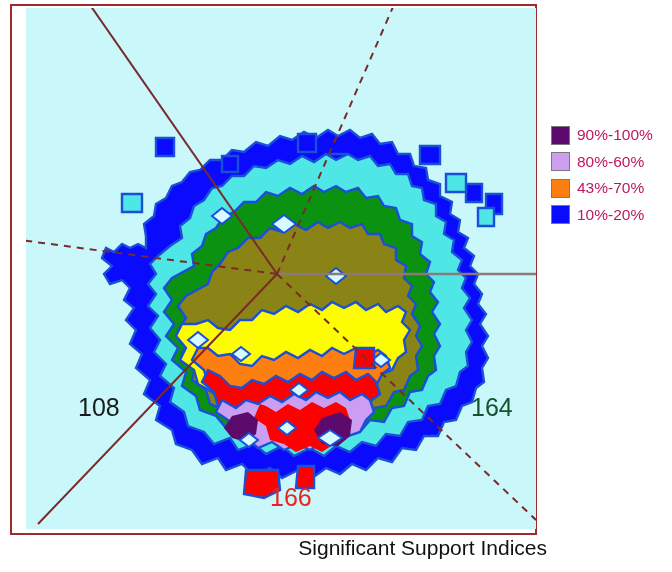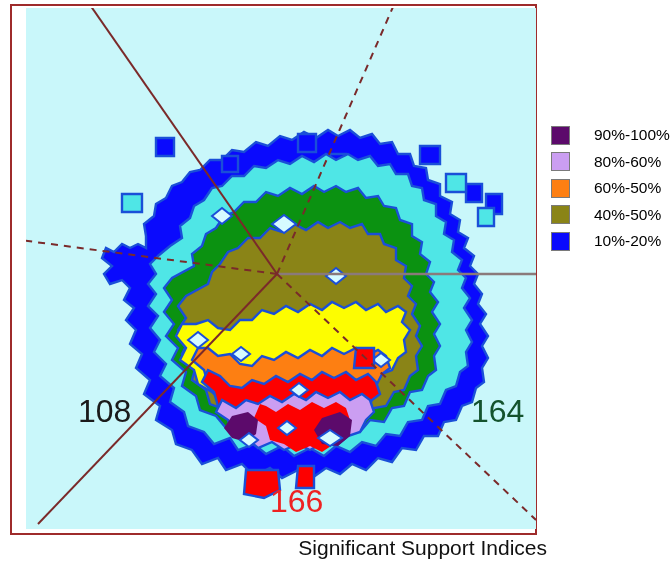--- a/index.html
+++ b/index.html
@@ -27,21 +27,21 @@
 
   
   .radial-svg{position:absolute;left:0;top:0;width:100%;height:100%;}
 
   
   .contour-svg{position:absolute;left:0;top:0;width:100%;height:100%;}
 
   
   .region-label{
     position:absolute;
-    font-size:32px;
+    font-size:25px;
     font-family:"Liberation Sans","DejaVu Sans",sans-serif;
     white-space:nowrap;
   }
   #label-108{left:52px;top:385px;color:#1a1a1a;}
   #label-164{left:445px;top:385px;color:#14532d;}
   #label-166{left:228px;top:475px;color:#ee2222;margin-left:16px;}
 
   
   #caption{
     position:absolute;left:0;top:536px;width:547px;
@@ -57,23 +57,23 @@
   .legend-row{
     display:flex;align-items:center;height:26.5px;
   }
   .legend-swatch{
     width:19px;height:19px;
     border:1px solid #7a7a7a;
     box-sizing:border-box;
     flex:0 0 auto;
   }
   .legend-text{
-    margin-left:24px;
+    margin-left:7px;
     font-size:15.5px;
-    color:#000000;
+    color:#be185d;
     font-family:"Liberation Sans","DejaVu Sans",sans-serif;
     white-space:nowrap;
   }
 </style>
 </head>
 <body>
 
 <div id="plot-frame"></div>
 
 <div id="plot-area">
@@ -241,28 +241,24 @@
   </div>
 
   <div class="legend-row">
     <span class="legend-swatch" style="background:#cb9ef2"></span>
     <span class="legend-text">80%-60%</span>
   </div>
 
 
   <div class="legend-row">
     <span class="legend-swatch" style="background:#fd7f12"></span>
-    <span class="legend-text">60%-50%</span>
-  </div>
-
-
-  <div class="legend-row">
-    <span class="legend-swatch" style="background:#8a8417"></span>
-    <span class="legend-text">40%-50%</span>
-  </div>
+    <span class="legend-text">43%-70%</span>
+  </div>
+
+
 
 
 
   <div class="legend-row">
     <span class="legend-swatch" style="background:#0a0afd"></span>
     <span class="legend-text">10%-20%</span>
   </div>
 
 
 </div>

